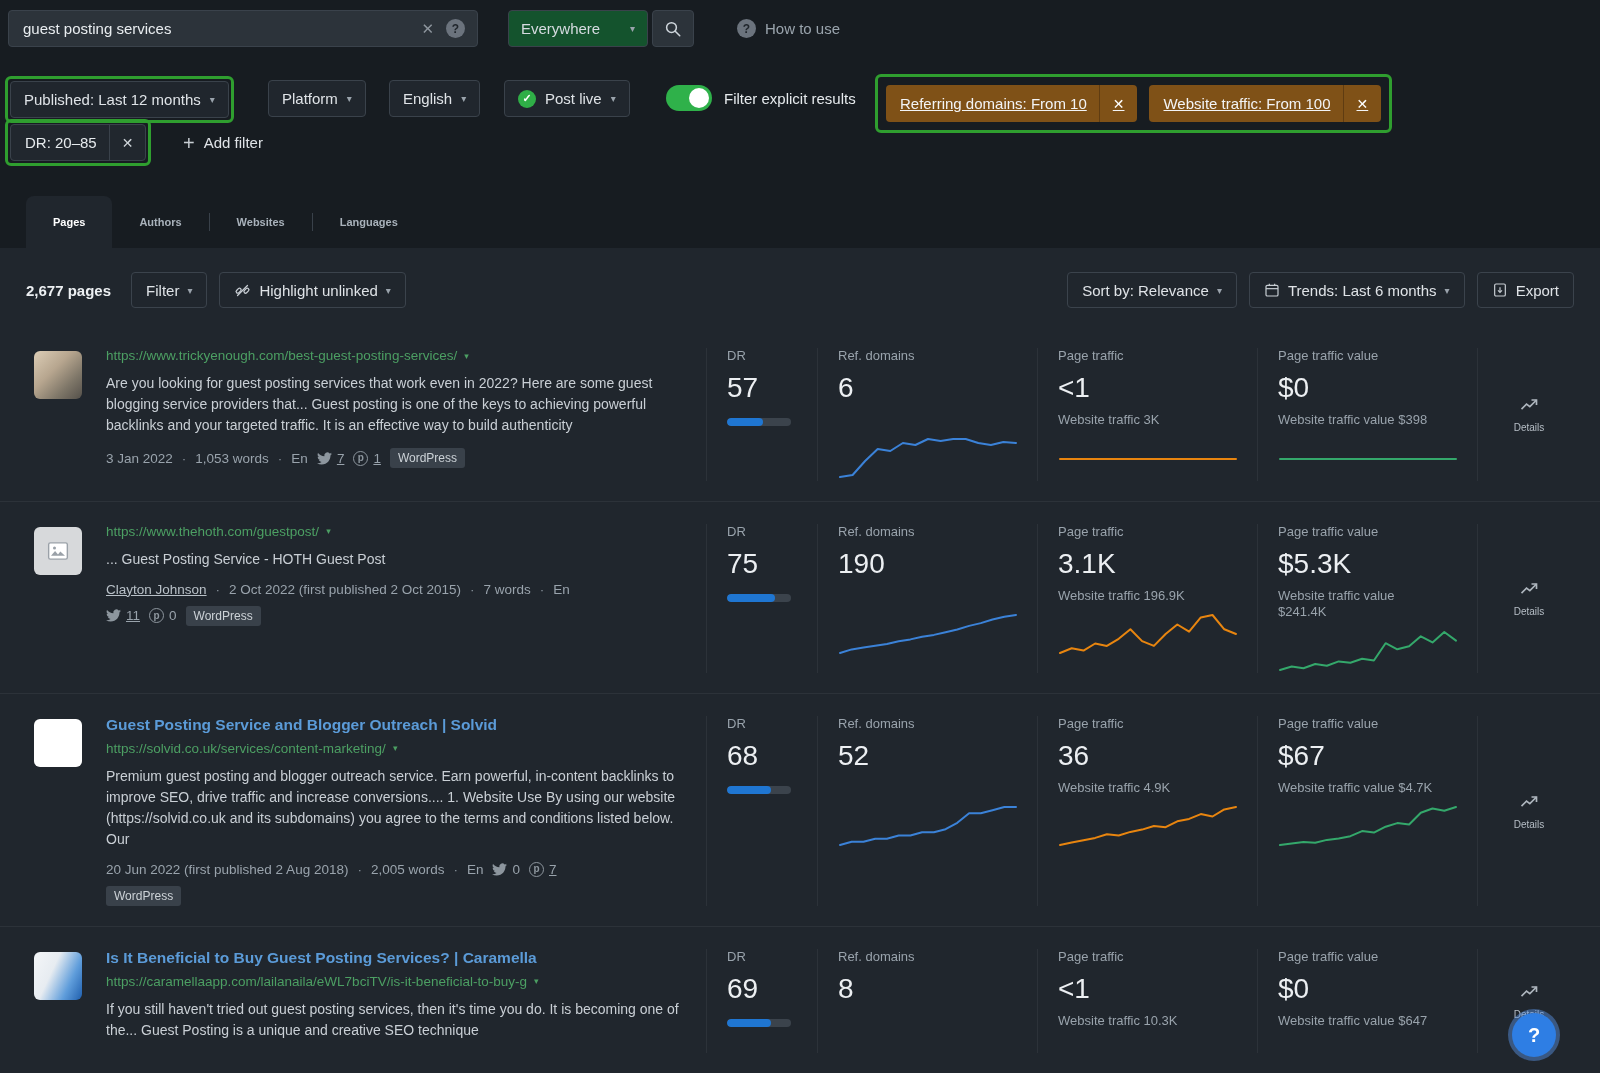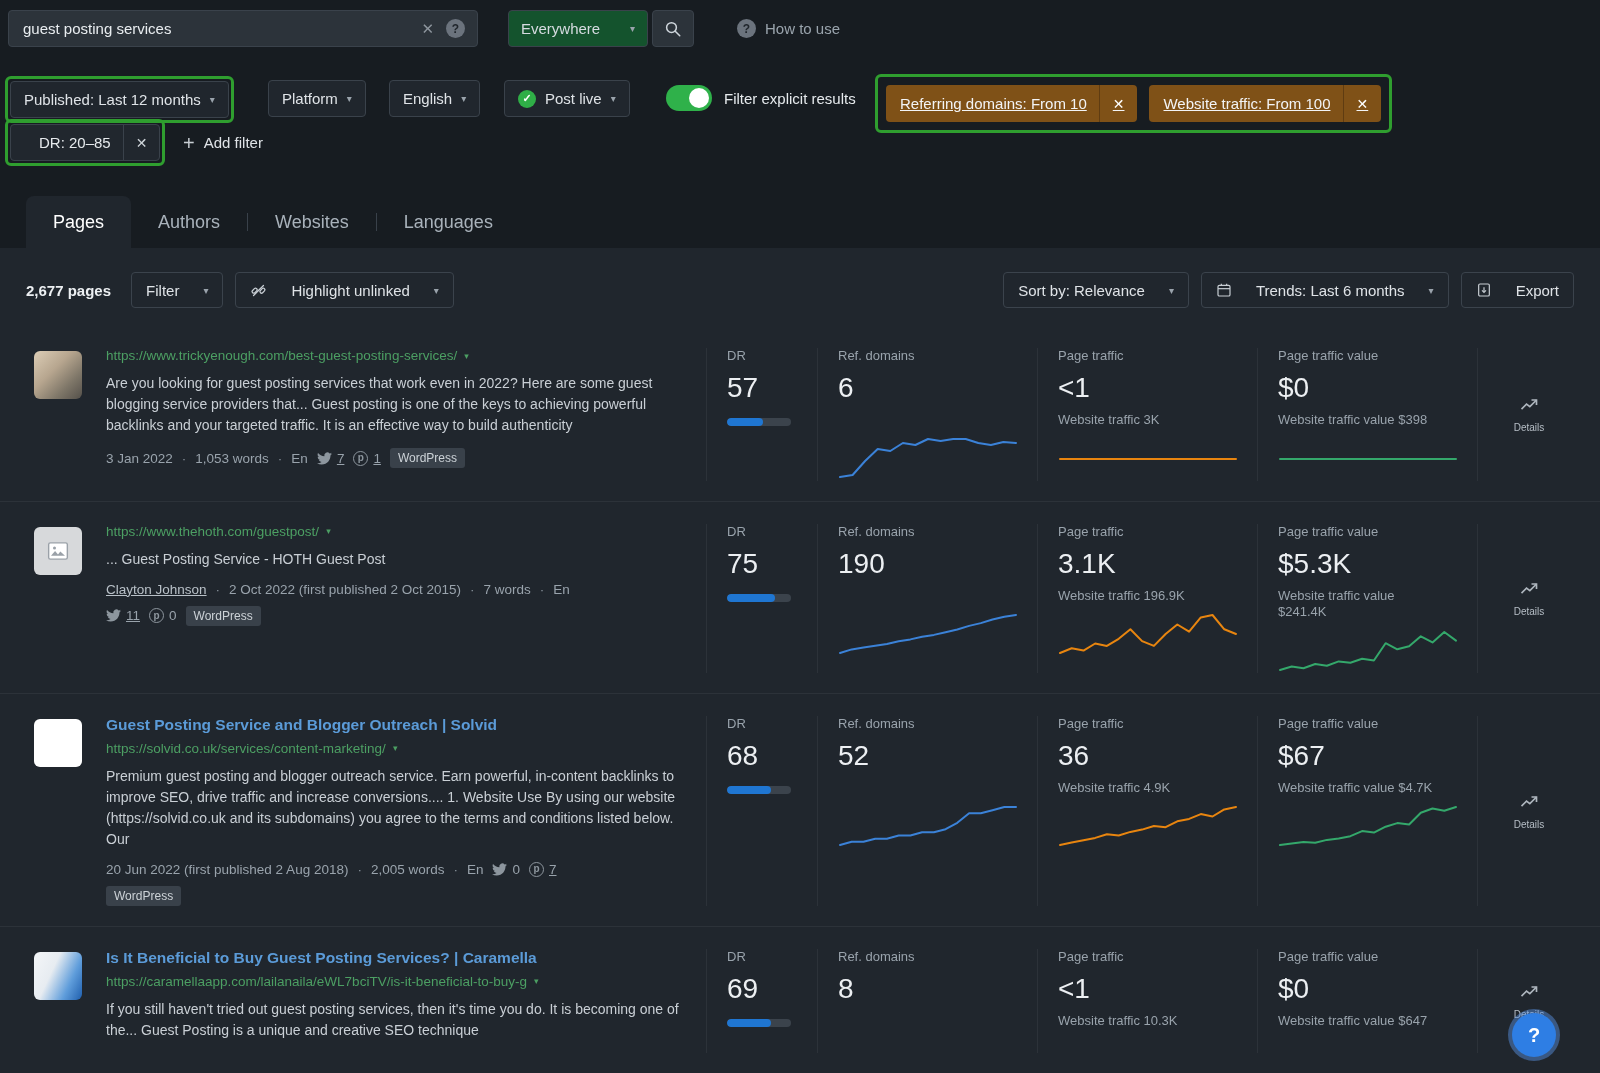--- a/index.html
+++ b/index.html
@@ -29,38 +29,38 @@
   .check-circle{width:18px;height:18px;border-radius:50%;background:#2fae47;color:#fff;font-size:11px;font-weight:bold;
     display:inline-flex;align-items:center;justify-content:center;}
   .toggle{position:absolute;left:666px;top:85px;width:46px;height:26px;border-radius:13px;background:#2fb14a;cursor:pointer;}
   .toggle .knob{position:absolute;right:3px;top:3px;width:20px;height:20px;border-radius:50%;background:#fff;}
   .toggle-label{position:absolute;left:724px;top:80px;height:37px;display:flex;align-items:center;color:#e6eaed;}
   .chip{height:37px;background:#7f5117;border-radius:4px;color:#f3f4f6;display:inline-flex;align-items:center;
     padding-left:14px;font-size:15px;white-space:nowrap;text-decoration:underline;}
   .chip .chip-x{margin-left:12px;padding:0 13px;height:100%;display:inline-flex;align-items:center;cursor:pointer;
     border-left:1px solid rgba(0,0,0,.25);color:#fff;font-size:14px;}
   .chip-dark{height:37px;background:#21272e;border:1px solid #3a424b;border-radius:4px;color:#e6eaed;display:inline-flex;
-    align-items:center;padding-left:28px;box-sizing:border-box;white-space:nowrap;}
+    align-items:center;padding-left:14px;box-sizing:border-box;white-space:nowrap;}
   .chip-dark .chip-x{margin-left:12px;padding:0 12px;height:100%;display:inline-flex;align-items:center;cursor:pointer;
     border-left:1px solid #3a424b;color:#cfd5da;font-size:14px;}
   .add-filter{position:absolute;left:183px;top:124px;height:37px;display:flex;align-items:center;gap:9px;color:#dfe3e7;cursor:pointer;}
   .plus{font-size:20px;color:#c7cdd3;line-height:1;}
   
   .panel{position:absolute;top:196px;left:0;width:1600px;bottom:0;}
   .tabbar{height:52px;display:flex;align-items:stretch;padding-left:26px;}
-  .tab{display:flex;align-items:center;padding:0 27px;font-weight:normal;font-size:18px;color:#a9b2bb;cursor:pointer;}
+  .tab{display:flex;align-items:center;padding:0 27px;font-weight:bold;font-size:11px;color:#a9b2bb;cursor:pointer;}
   .tab.active{background:#20262d;border-radius:8px 8px 0 0;color:#ffffff;}
   .tabsep{width:1px;height:18px;background:#39414a;align-self:center;}
   .panel-body{position:absolute;top:52px;left:0;right:0;bottom:0;background:#20262d;overflow:hidden;}
   
   .toolbar{display:flex;align-items:center;justify-content:space-between;padding:24px 26px 0;}
   .tleft,.tright{display:flex;align-items:center;gap:12px;}
   .count{font-weight:bold;color:#eceff2;margin-right:8px;}
   .tbtn{height:36px;background:transparent;border:1px solid #3b434c;border-radius:4px;color:#dfe3e7;font-size:15px;
-    font-family:inherit;display:inline-flex;align-items:center;gap:24px;padding:0 14px;cursor:pointer;white-space:nowrap;}
+    font-family:inherit;display:inline-flex;align-items:center;gap:8px;padding:0 14px;cursor:pointer;white-space:nowrap;}
   
   .rows{margin-top:18px;}
   .row{display:flex;padding:22px 0 20px;}
   .row + .row{border-top:1px solid #2c3239;}
   .thumb{width:48px;height:48px;border-radius:6px;margin-left:34px;flex:none;margin-top:3px;
     display:flex;align-items:center;justify-content:center;}
   .thumb-photo{background:linear-gradient(135deg,#dccdb6 0%,#b7a68f 40%,#7e7668 72%,#54504a 100%);}
   .thumb-ph{background:#d7d9db;}
   .thumb-white{background:#ffffff;}
   .thumb-art{background:linear-gradient(115deg,#f4f6f8 0%,#e7ecf1 38%,#5f9ddb 72%,#1f5fae 100%);}

